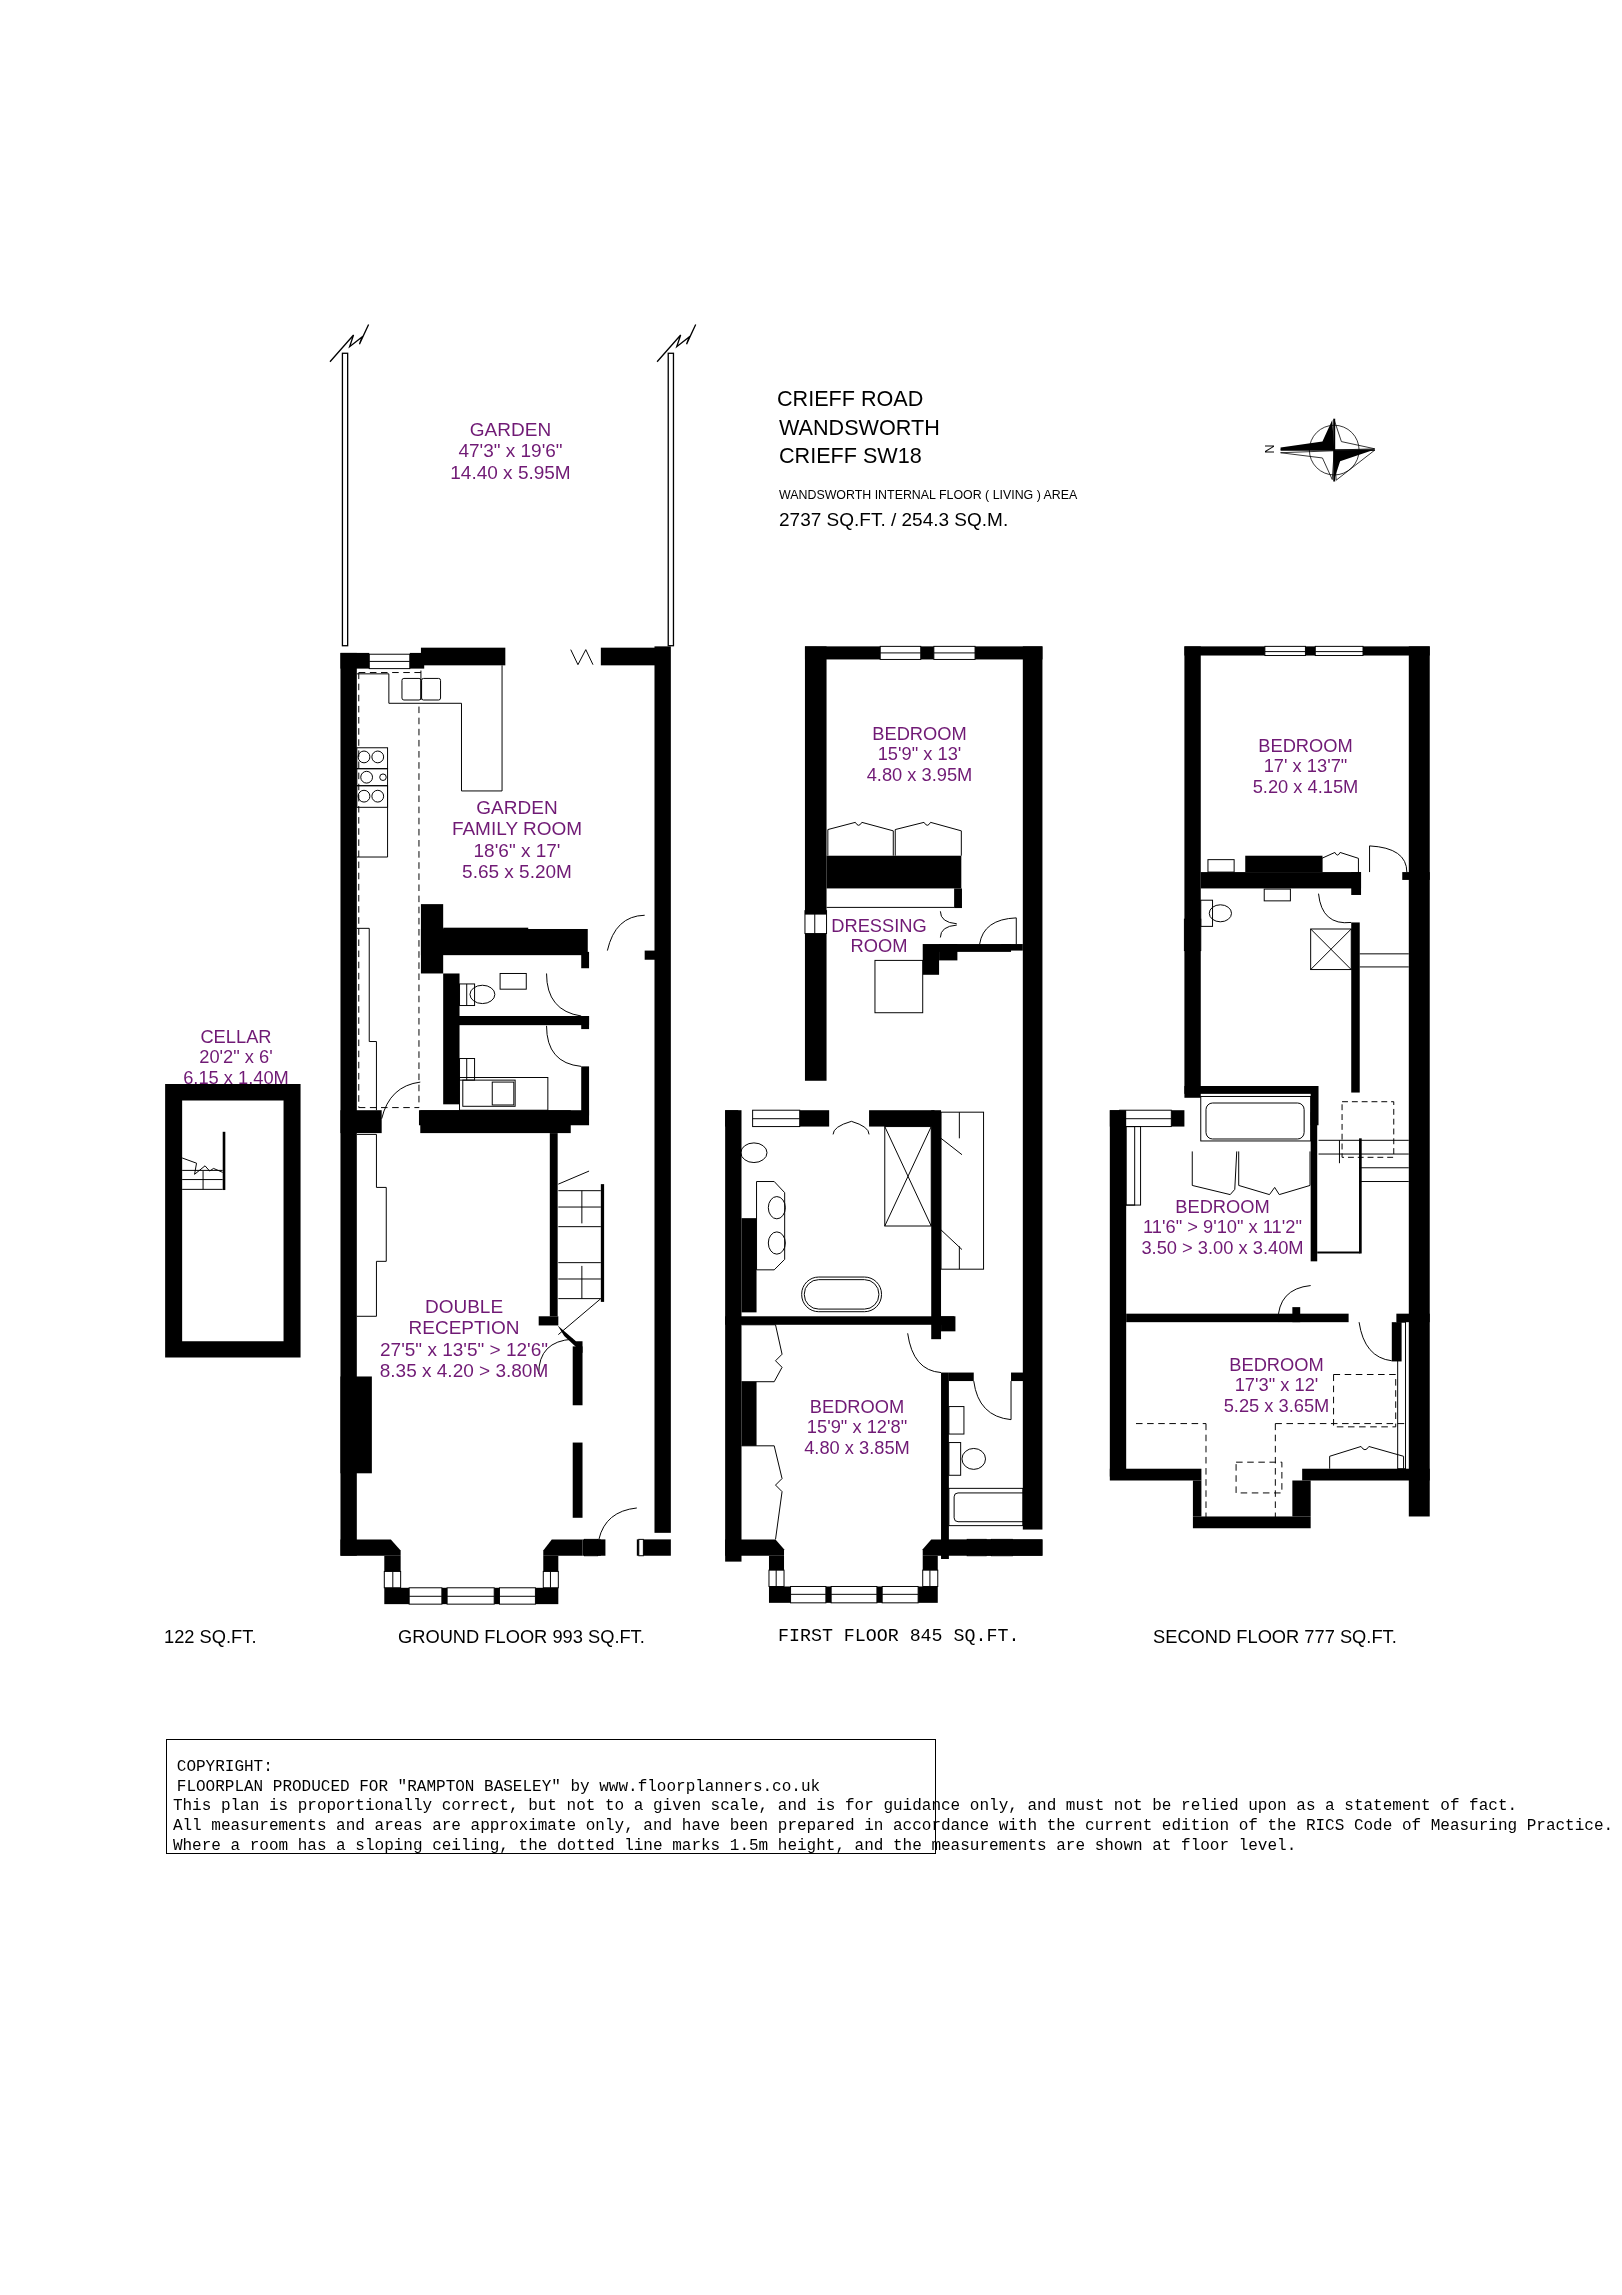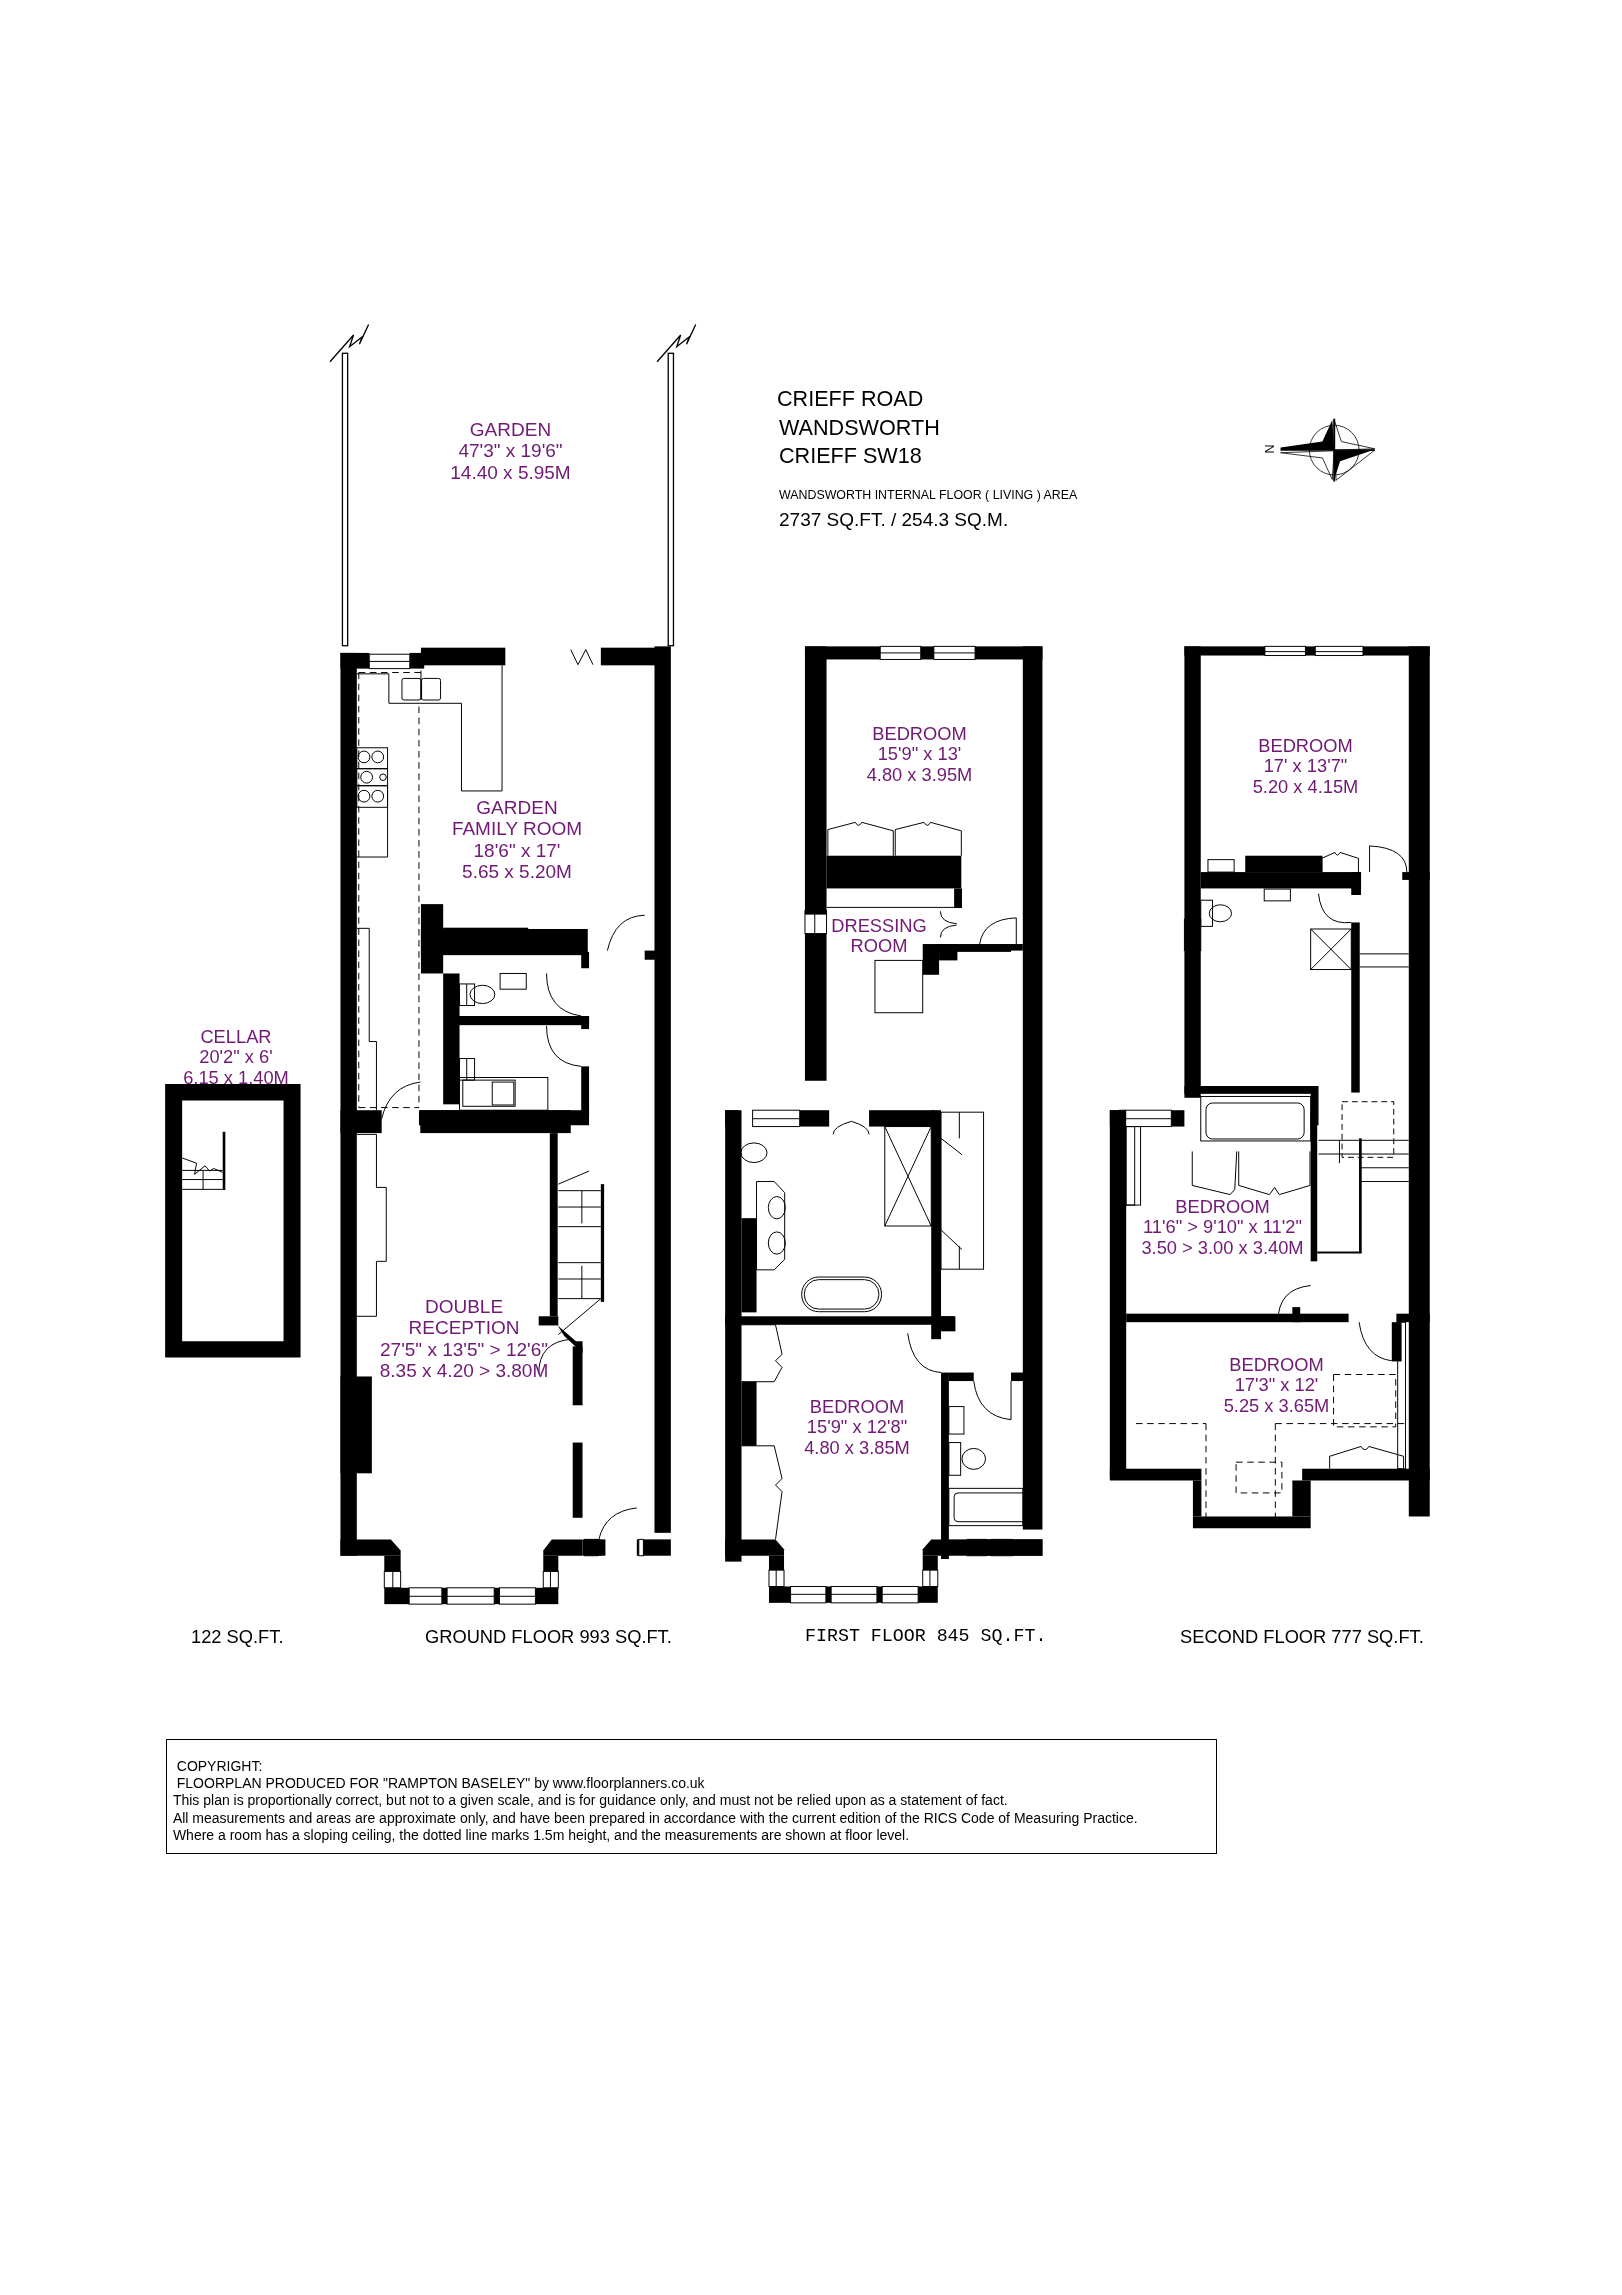--- a/index.html
+++ b/index.html
@@ -7,23 +7,23 @@
          font-family: "Liberation Sans", "DejaVu Sans", sans-serif; color: #000; }
   svg.plan { position: absolute; left: 0; top: 0; width: 1623px; height: 2295px; }
   .lbl { position: absolute; text-align: center; line-height: 1.12; white-space: nowrap; color: #701a75; }
   .lbl .t { display: block; }
   .room { font-size: 19px; }
   .room-sm { font-size: 18.3px; }
   .addr { position: absolute; left: 777px; top: 385px; font-size: 21.6px; line-height: 1.33; }
   .addr span { display: block; }
   .area-cap { position: absolute; left: 779px; top: 488px; font-size: 12.4px; }
   .area-val { position: absolute; left: 779px; top: 509px; font-size: 19px; }
-  .floor-cap { position: absolute; top: 1626px; font-size: 18.3px; white-space: nowrap; margin-left: 27px; }
-  .footer { position: absolute; left: 166px; top: 1739px; width: 1051px; height: 115px;
-            border: 1px solid #000; box-sizing: border-box; font-size: 14px; line-height: 1.24; padding: 17.7px 0 0 5.9px; }
+  .floor-cap { position: absolute; top: 1626px; font-size: 18.3px; white-space: nowrap; }
+  .footer { position: absolute; left: 166px; top: 1739px; width: 770px; height: 115px;
+            border: 1px solid #000; box-sizing: border-box; font-size: 16px; line-height: 1.24; padding: 17.7px 0 0 5.9px; font-family: Liberation Mono, monospace; }
   .footer span { display: block; white-space: nowrap; }
   .footer .ind { padding-left: 3.9px; }
   .north-z { position: absolute; left: 1265px; top: 442px; font-size: 12.4px; }
 </style>
 </head>
 <body>
 
 <svg class="plan" viewBox="0 0 2480 3508" xmlns="http://www.w3.org/2000/svg">
 
   <g fill="none" stroke="#000" stroke-width="2">

